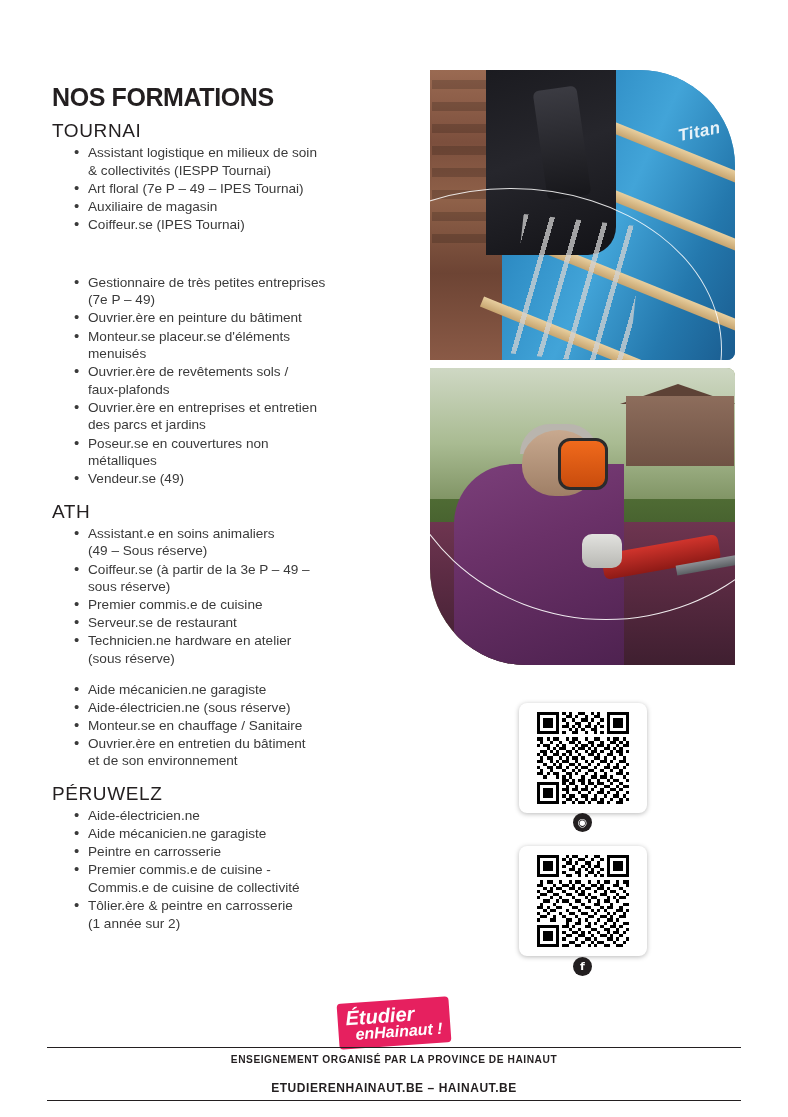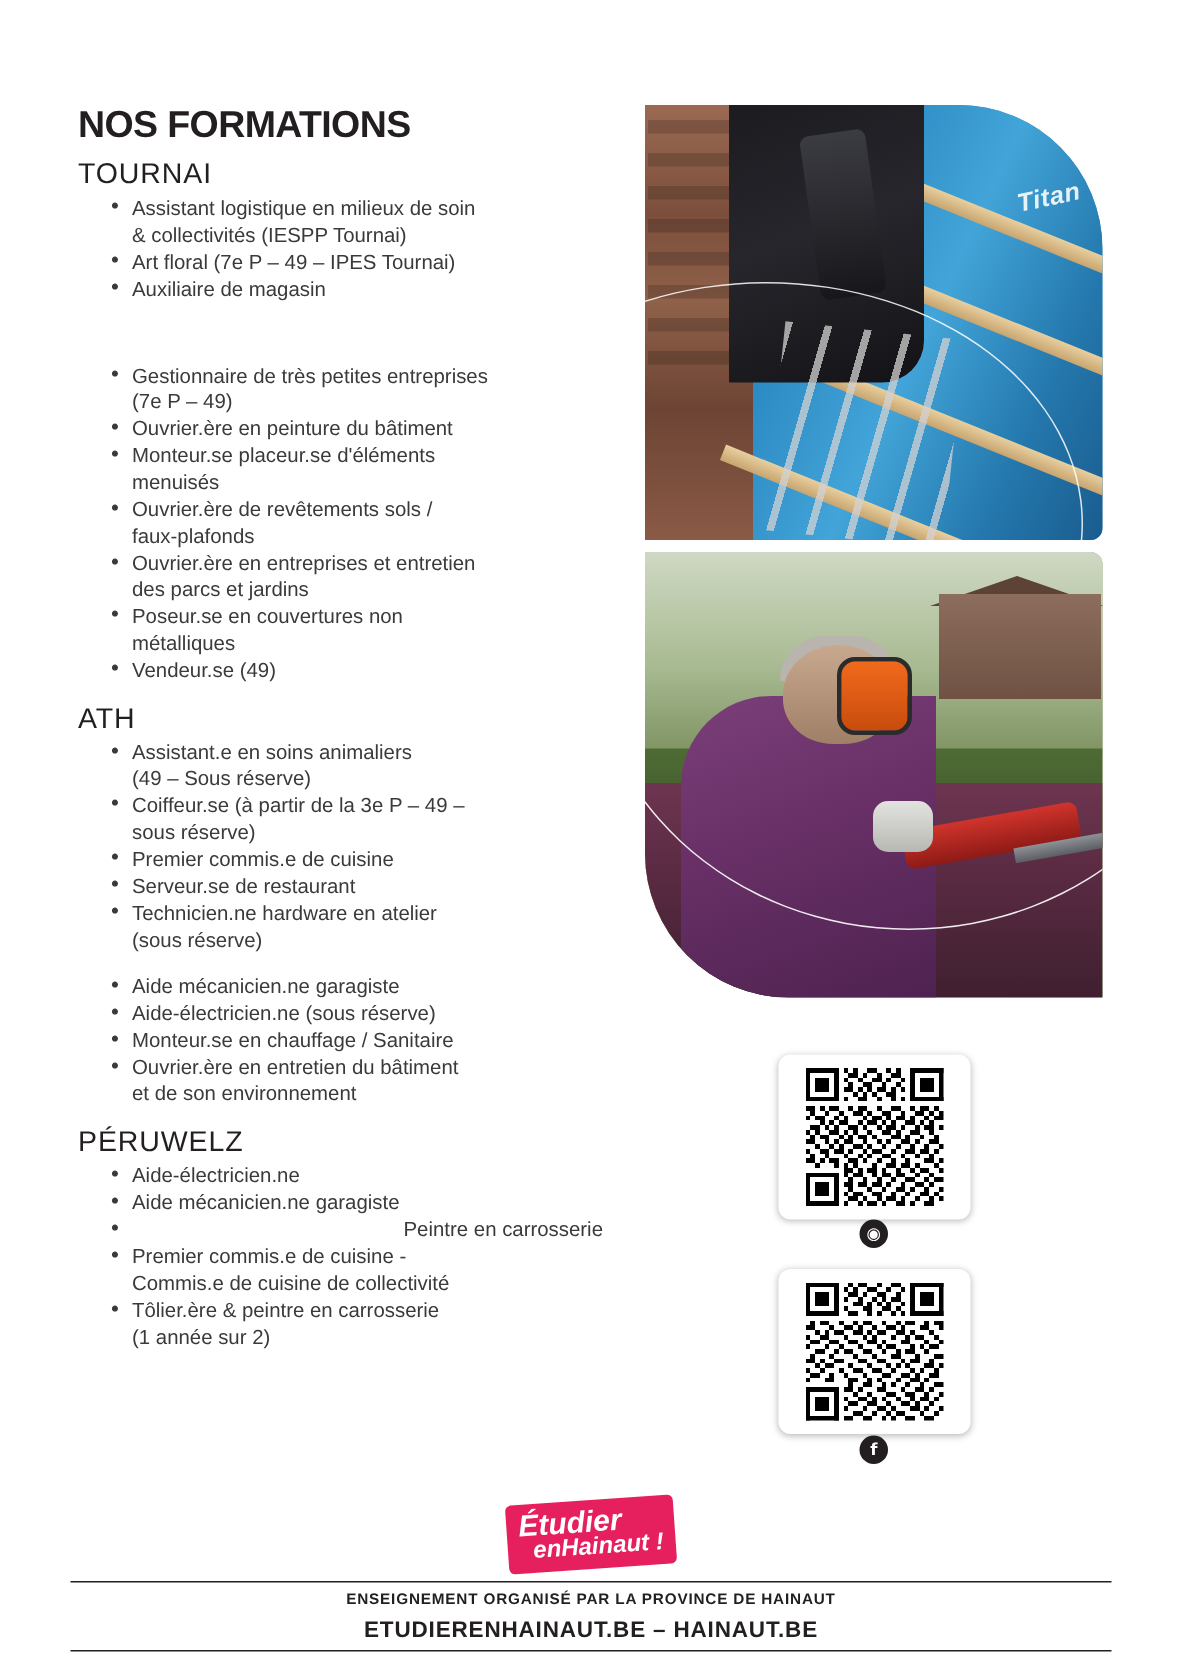--- a/index.html
+++ b/index.html
@@ -19,21 +19,21 @@
   .page {
     position: absolute;
     inset: 0;
     background: #ffffff;
   }
 
   
   .left-col {
     position: absolute;
     left: 52px;
-    top: 70px;
+    top: 84px;
     width: 350px;
   }
 
   .main-title {
     font-size: 25px;
     font-weight: bold;
     letter-spacing: -0.4px;
     color: #231f20;
     margin: 0 0 10px 0;
     line-height: 1.05;
@@ -274,42 +274,43 @@
     background: #231f20;
     margin: 5px auto 0 auto;
   }
   .footer-line1 {
     font-size: 10.2px;
     font-weight: bold;
     letter-spacing: 0.55px;
     color: #231f20;
   }
   .footer-line2 {
-    font-size: 15px;
+    font-size: 12px;
     font-weight: bold;
     letter-spacing: 0.55px;
     color: #231f20;
-    margin-top: 6px;
+    margin-top: 16px;
   }
 </style>
 </head>
 <body>
 
 <div class="page">
 
   <div class="left-col">
     <h1 class="main-title">NOS FORMATIONS</h1>
     <div id="sections-root">
         <div class="city-block">
           <div class="city-name">TOURNAI</div>
           <ul class="course-list">
             <li style="white-space: pre-line;">Assistant logistique en milieux de soin
 &amp; collectivités (IESPP Tournai)</li>
             <li style="white-space: pre-line;">Art floral (7e P – 49 – IPES Tournai)</li>
             <li style="white-space: pre-line;">Auxiliaire de magasin</li>
+            <li style="white-space: pre-line;">Coiffeur.se (IPES Tournai)</li>
             <li style="white-space: pre-line; margin-top: 40px;">Gestionnaire de très petites entreprises
 (7e P – 49)</li>
             <li style="white-space: pre-line;">Ouvrier.ère en peinture du bâtiment</li>
             <li style="white-space: pre-line;">Monteur.se placeur.se d'éléments
 menuisés</li>
             <li style="white-space: pre-line;">Ouvrier.ère de revêtements sols /
 faux-plafonds</li>
             <li style="white-space: pre-line;">Ouvrier.ère en entreprises et entretien
 des parcs et jardins</li>
             <li style="white-space: pre-line;">Poseur.se en couvertures non
@@ -337,21 +338,21 @@
             <li style="white-space: pre-line;">Monteur.se en chauffage / Sanitaire</li>
             <li style="white-space: pre-line;">Ouvrier.ère en entretien du bâtiment
 et de son environnement</li>
           </ul>
         </div>
         <div class="city-block">
           <div class="city-name">PÉRUWELZ</div>
           <ul class="course-list">
             <li style="white-space: pre-line;">Aide-électricien.ne</li>
             <li style="white-space: pre-line;">Aide mécanicien.ne garagiste</li>
-            <li style="white-space: pre-line; text-align: right;">Peintre en carrosserie</li>
+            <li style="white-space: pre-line;">Peintre en carrosserie</li>
             <li style="white-space: pre-line;">Premier commis.e de cuisine -
 Commis.e de cuisine de collectivité</li>
             <li style="white-space: pre-line;">Tôlier.ère &amp; peintre en carrosserie
 (1 année sur 2)</li>
           </ul>
         </div>
       </div>
   </div>
 
   <div class="photo photo-1">

